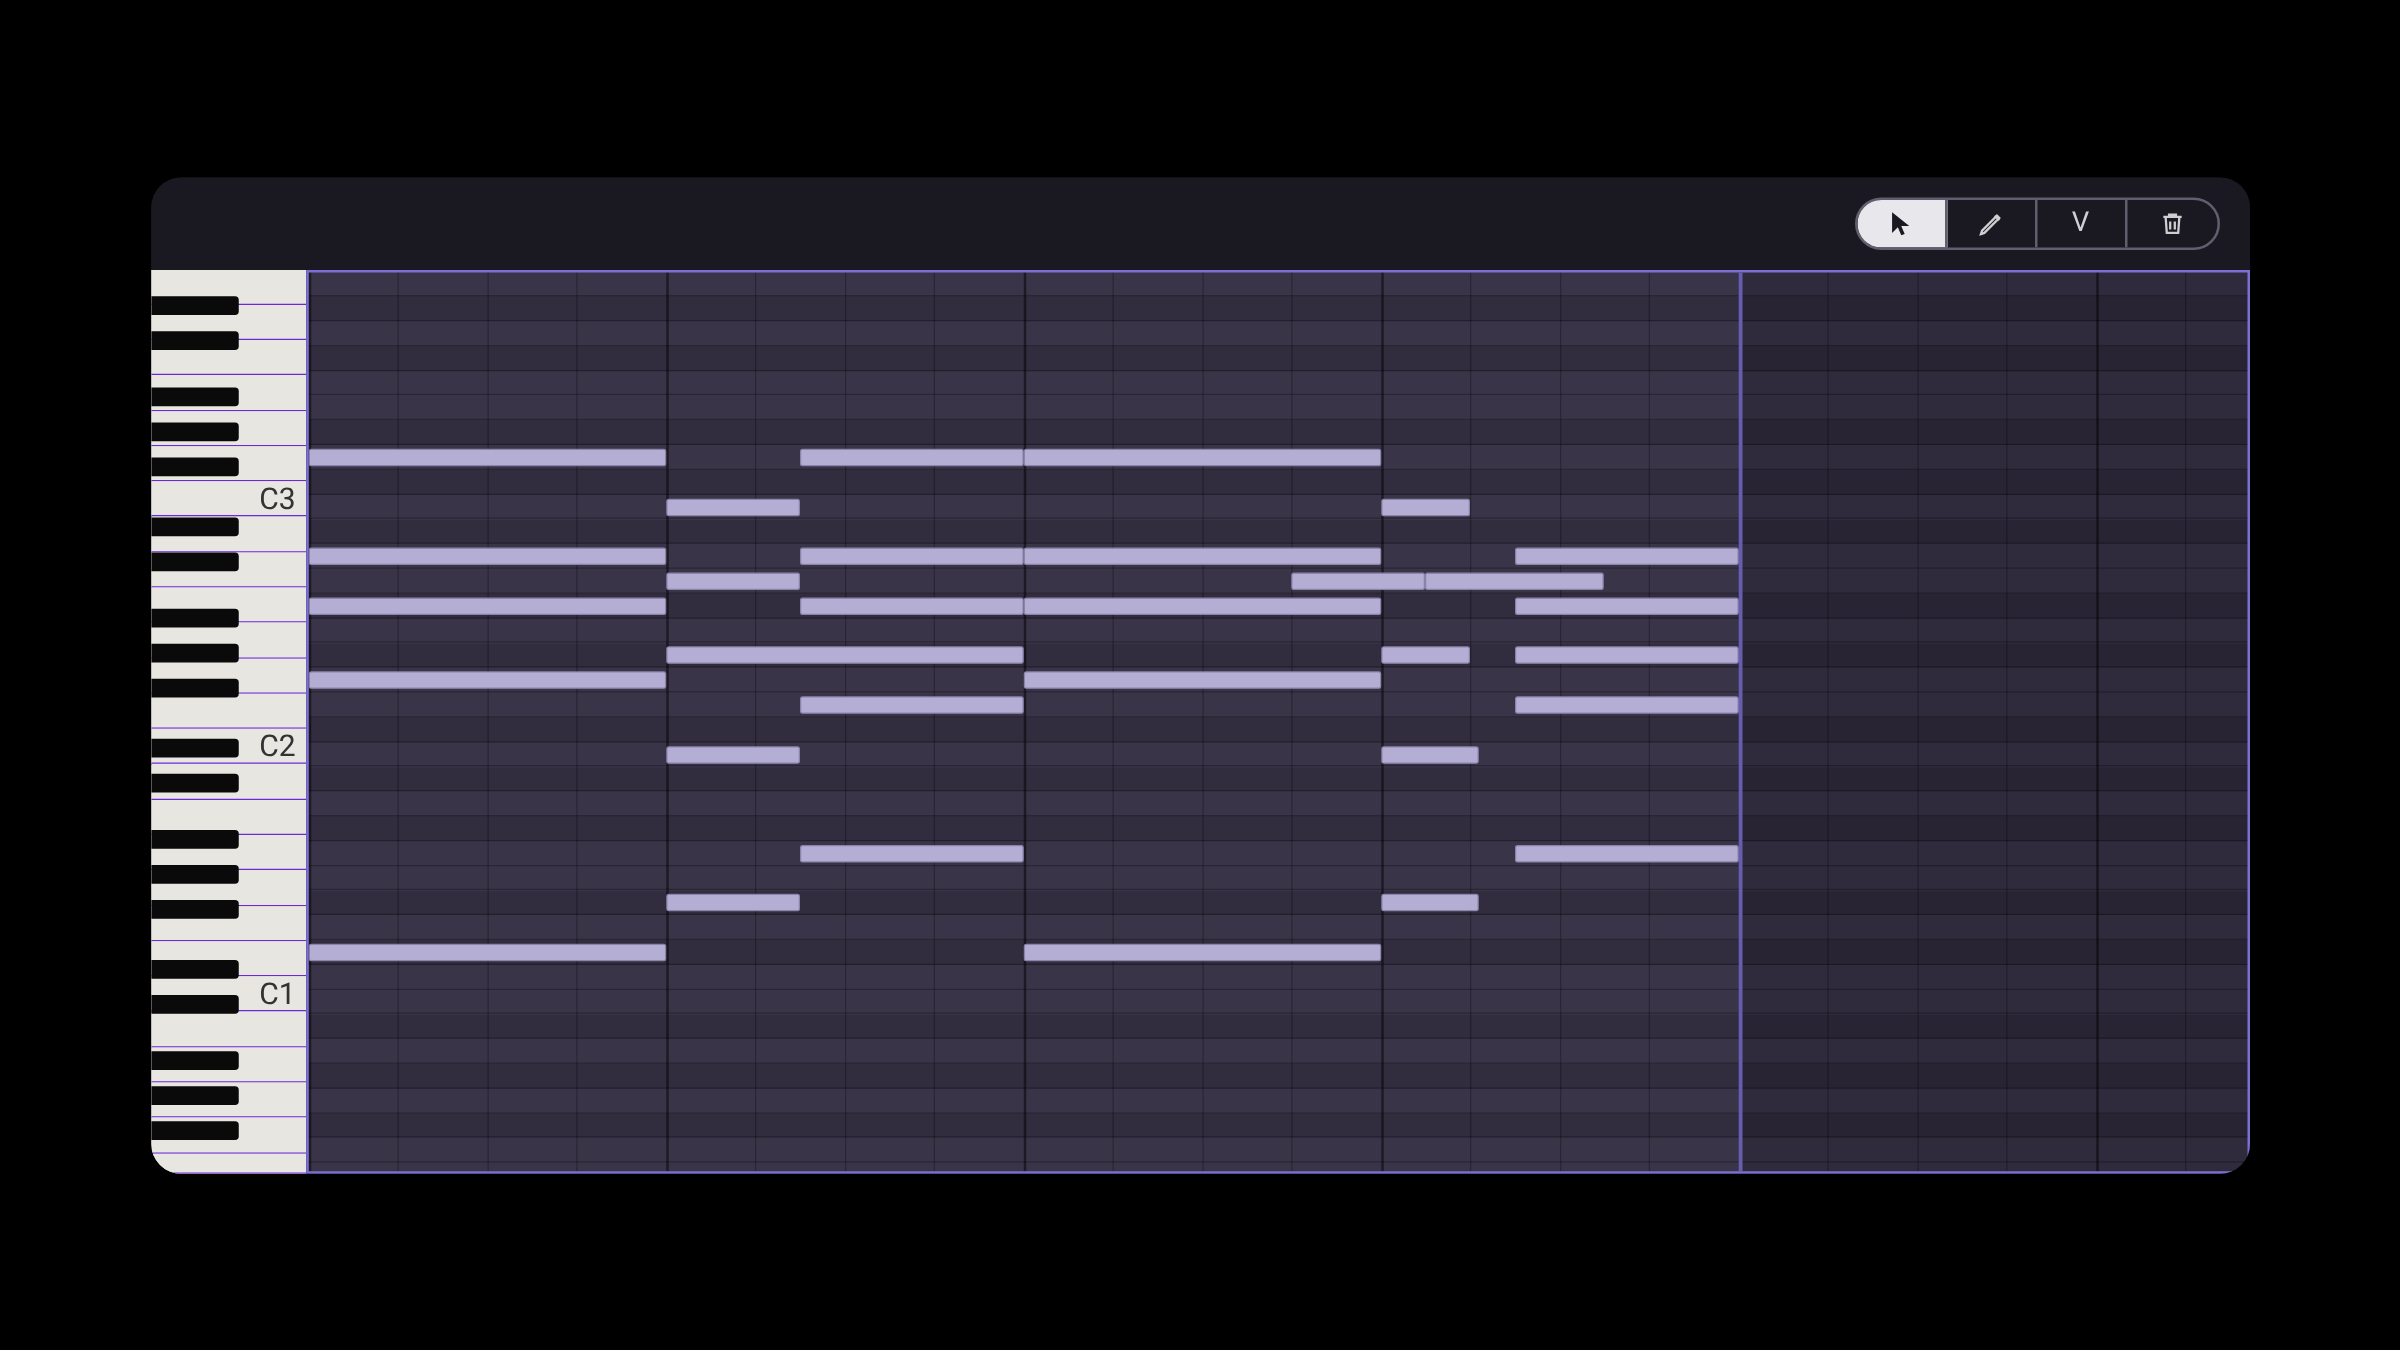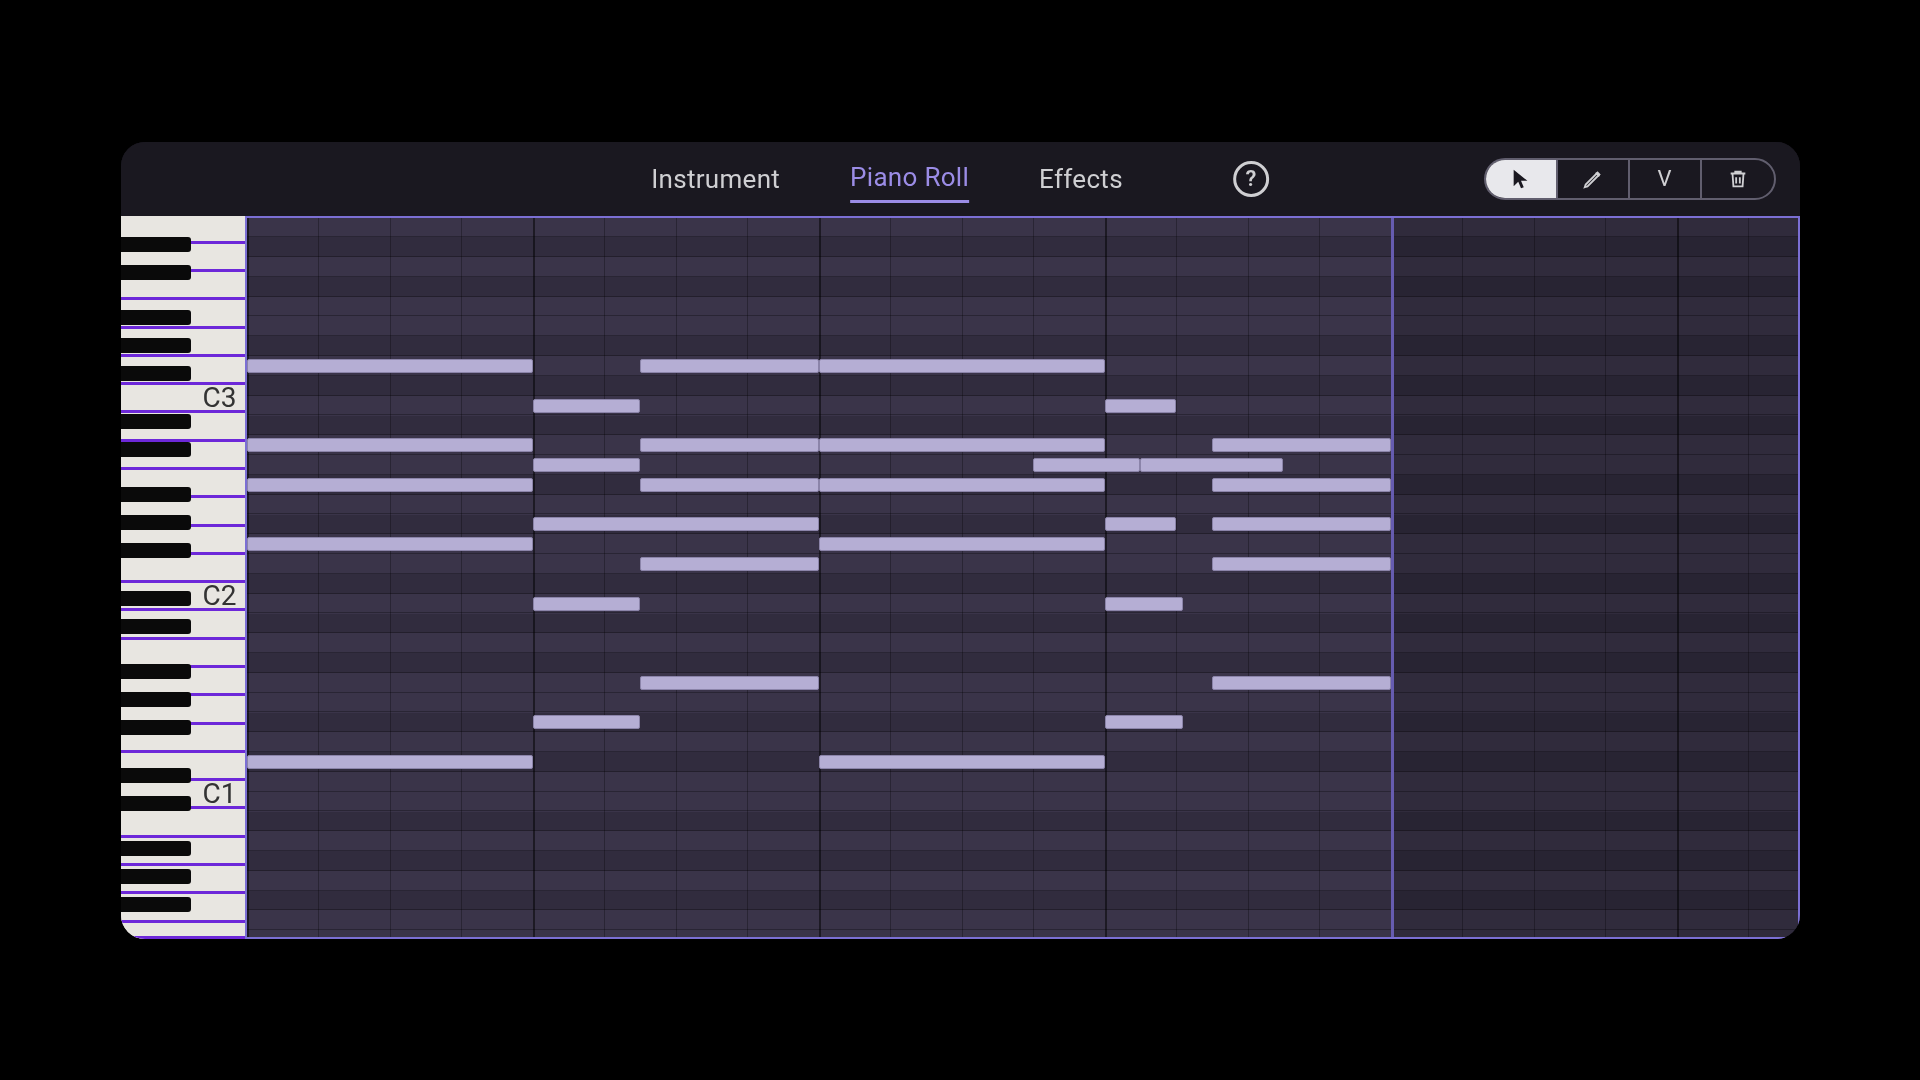--- a/index.html
+++ b/index.html
@@ -67,24 +67,24 @@
 }
 .keyboard {
   width:124px; height:100%;
   background:#e8e6e1;
   position:relative;
   flex-shrink:0;
 }
 .wkey {
   position:absolute; left:0; width:100%;
   background:#e8e6e1;
-  border-bottom:3px solid #6d28d9;
+  border-bottom:1px solid #6d28d9;
   display:flex; align-items:center; justify-content:flex-end;
   padding-right:8px;
-  font-size:28px; color:#333;
+  font-size:24px; color:#333;
 }
 .bkey {
   position:absolute; left:0; width:57%;
   background:#0a0a0a;
   border-radius:0 3px 3px 0;
   z-index:2;
 }
 
 .grid {
   flex:1; position:relative;
@@ -116,26 +116,20 @@
   background:#b5aed4;
   border:1px solid #8b84a9;
   border-radius:2px;
 }
 </style>
 </head>
 <body>
 
 <div class="app">
   <div class="topbar">
-    <div class="tabs">
-      <div class="tab">Instrument</div>
-      <div class="tab active">Piano Roll</div>
-      <div class="tab">Effects</div>
-      <div class="help-btn">?</div>
-    </div>
     <div class="tool-group">
       <div class="tool-btn active">
         <svg viewBox="0 0 24 24">
             <path fill="#1a1820" d="M4 2l0 18 5-5 3 7 3-1-3-7 7 0z"></path>
           </svg>
       </div>
       <div class="tool-btn">
         <svg viewBox="0 0 24 24">
             <path fill="none" stroke="#cfcfd2" stroke-width="2" d="M3 21l3-1 13-13-2-2-13 13zM15 5l4 4"></path>
           </svg>

